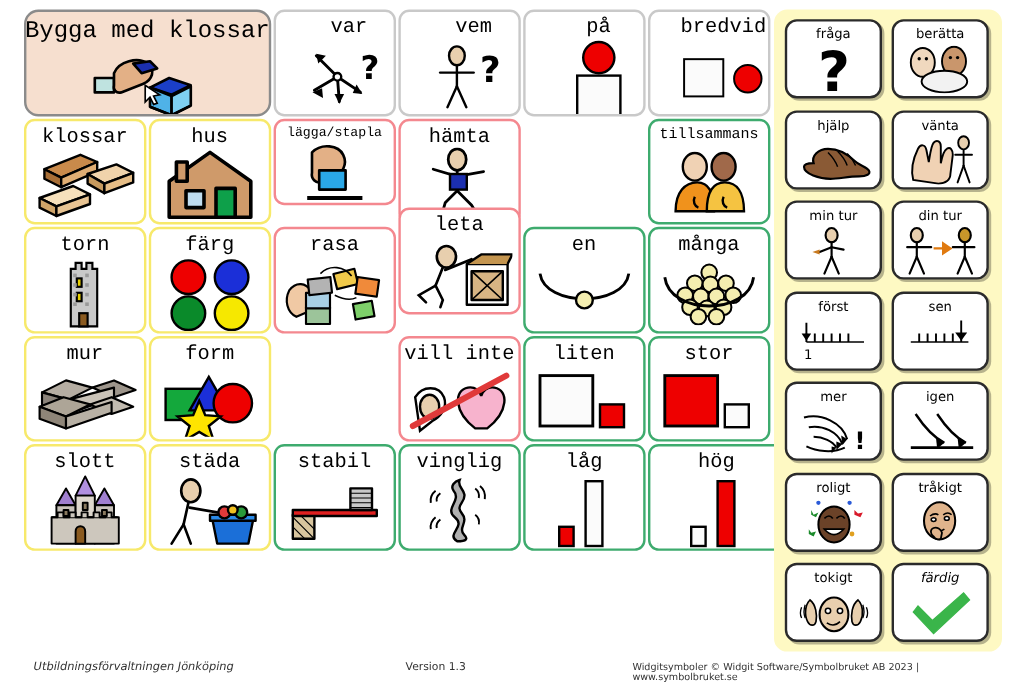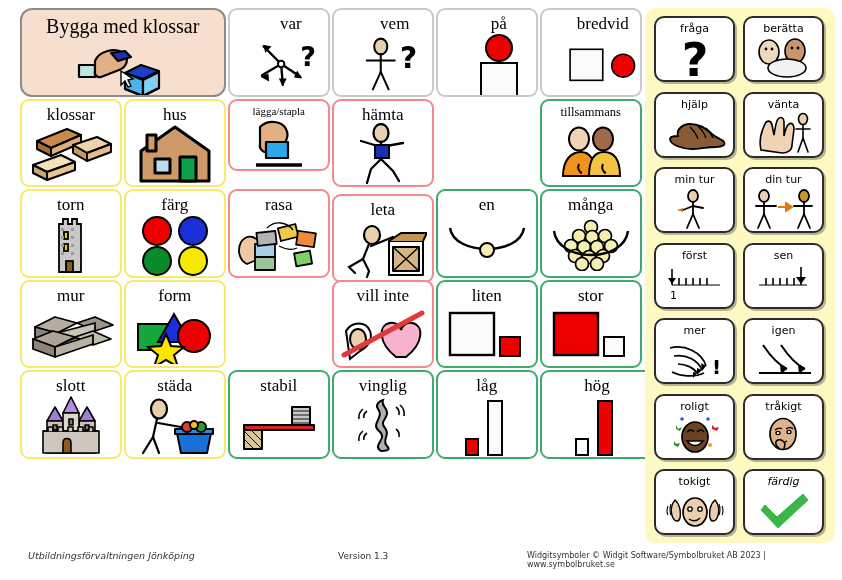--- a/index.html
+++ b/index.html
@@ -32,21 +32,21 @@
   .card.b-red{border-color:#f4888f;}
   .card.b-green{border-color:#3eab6e;}
   .card.b-grey{border-color:#c9c9c9;padding-left:24px;}
   .card.title-card{
     background:#f6dfcf;border:2px solid #8b8b8b;border-radius:12px;
   }
 
   .card .lbl{
     font-size:17px;color:#000;line-height:1.05;
     text-align:right;white-space:nowrap;margin-top:3px;
-    font-family:Liberation Serif, serif;
+    font-family:Liberation Mono, monospace;
   }
   .card .lbl.small{font-size:12.5px;}
   .card .lbl.smaller{font-size:11px;}
   .card .art{flex:1;width:100%;display:flex;align-items:center;justify-content:center;}
   .card .art svg{display:block;}
 
   .title-card .lbl{font-size:20px;margin-top:4px;}
 
   
   .side-panel{
@@ -293,21 +293,21 @@
       <rect x="42" y="10" width="18" height="13" fill="#f0c94a" transform="rotate(-14 51 16)"></rect>
       <rect x="60" y="16" width="18" height="14" fill="#f08a3a" transform="rotate(8 69 23)"></rect>
       <rect x="58" y="36" width="16" height="13" fill="#7ed06a" transform="rotate(-10 66 42)"></rect>
       <path d="M30 12 c8,-8 20,-6 26,2" fill="none" stroke-width="1.3"></path>
       <path d="M42 30 c8,4 14,4 18,2" fill="none" stroke-width="1.3"></path>
     </g>
             </svg>
           </div>
         </div>
       </div>
-      <div class="cell" style="left: 312px; top: 186px; width: 101.5px; height: 88.5px;">
+      <div class="cell" style="left: 312px; top: 165px; width: 101.5px; height: 88.5px;">
         <div class="card b-red">
           <div class="lbl">leta</div>
           <div class="art">
             <svg width="88" height="58" viewBox="0 0 88 58">
     <g stroke="#000" stroke-width="2.2" fill="none" stroke-linecap="round">
       <ellipse cx="33" cy="14" rx="8" ry="9" fill="#e8cfae"></ellipse>
       <path d="M30 23 L24 38"></path>
       <path d="M32 25 L54 16"></path>
       <path d="M24 38 L10 46 L16 52"></path>
                 <path d="M24 38 L30 50 L28 56"></path>

